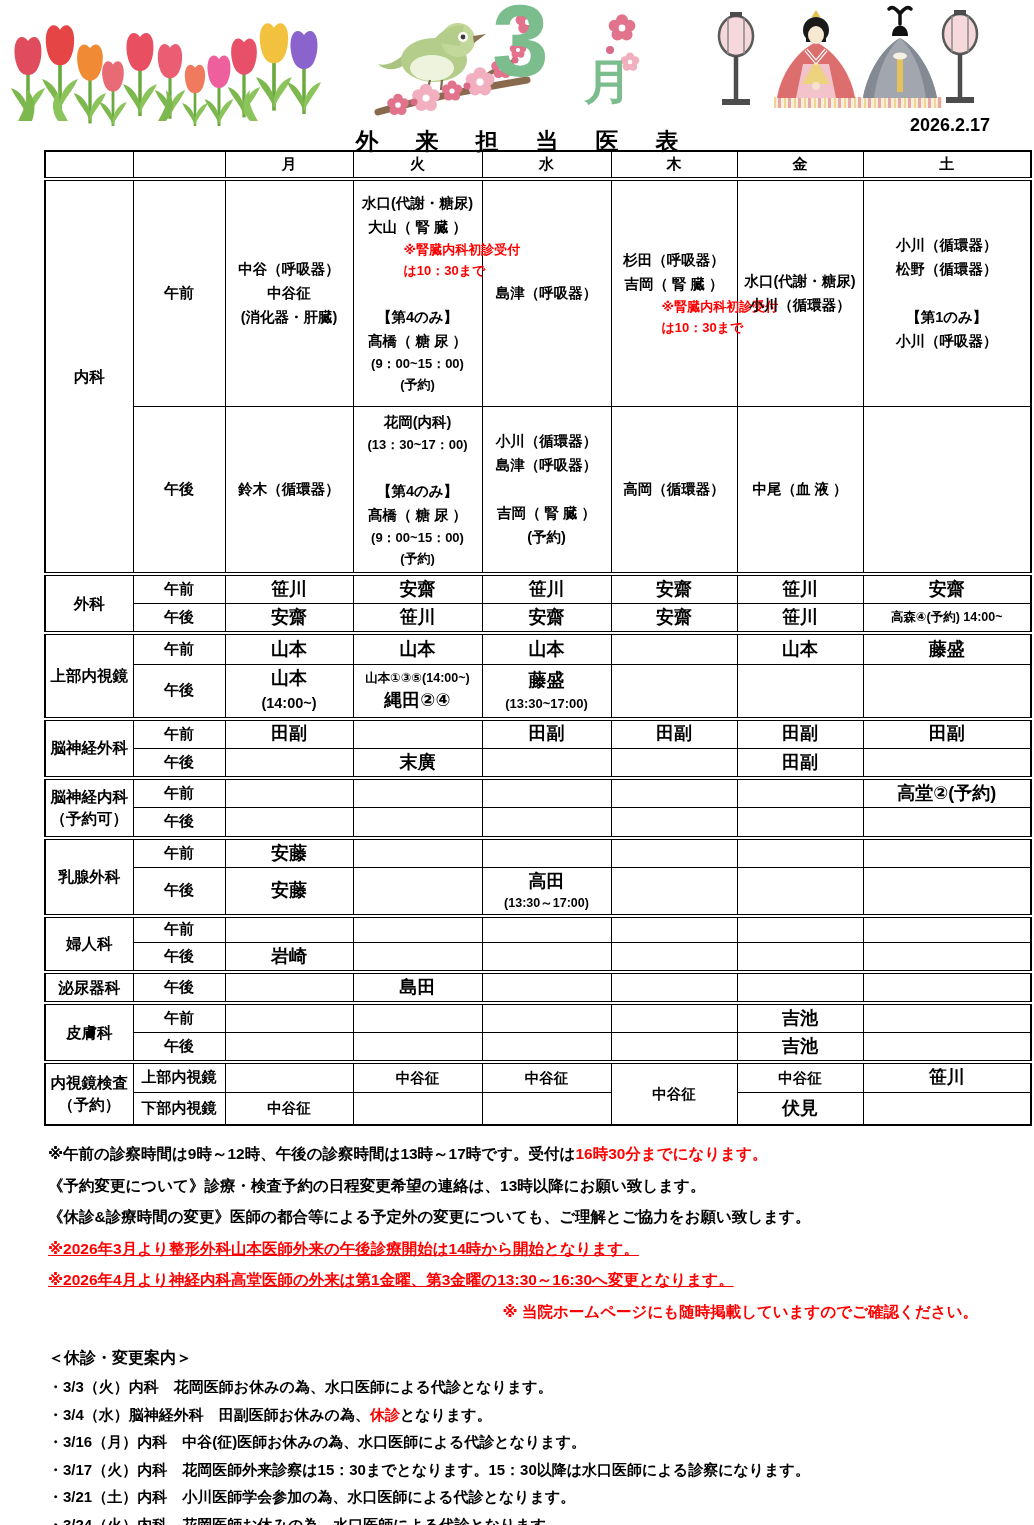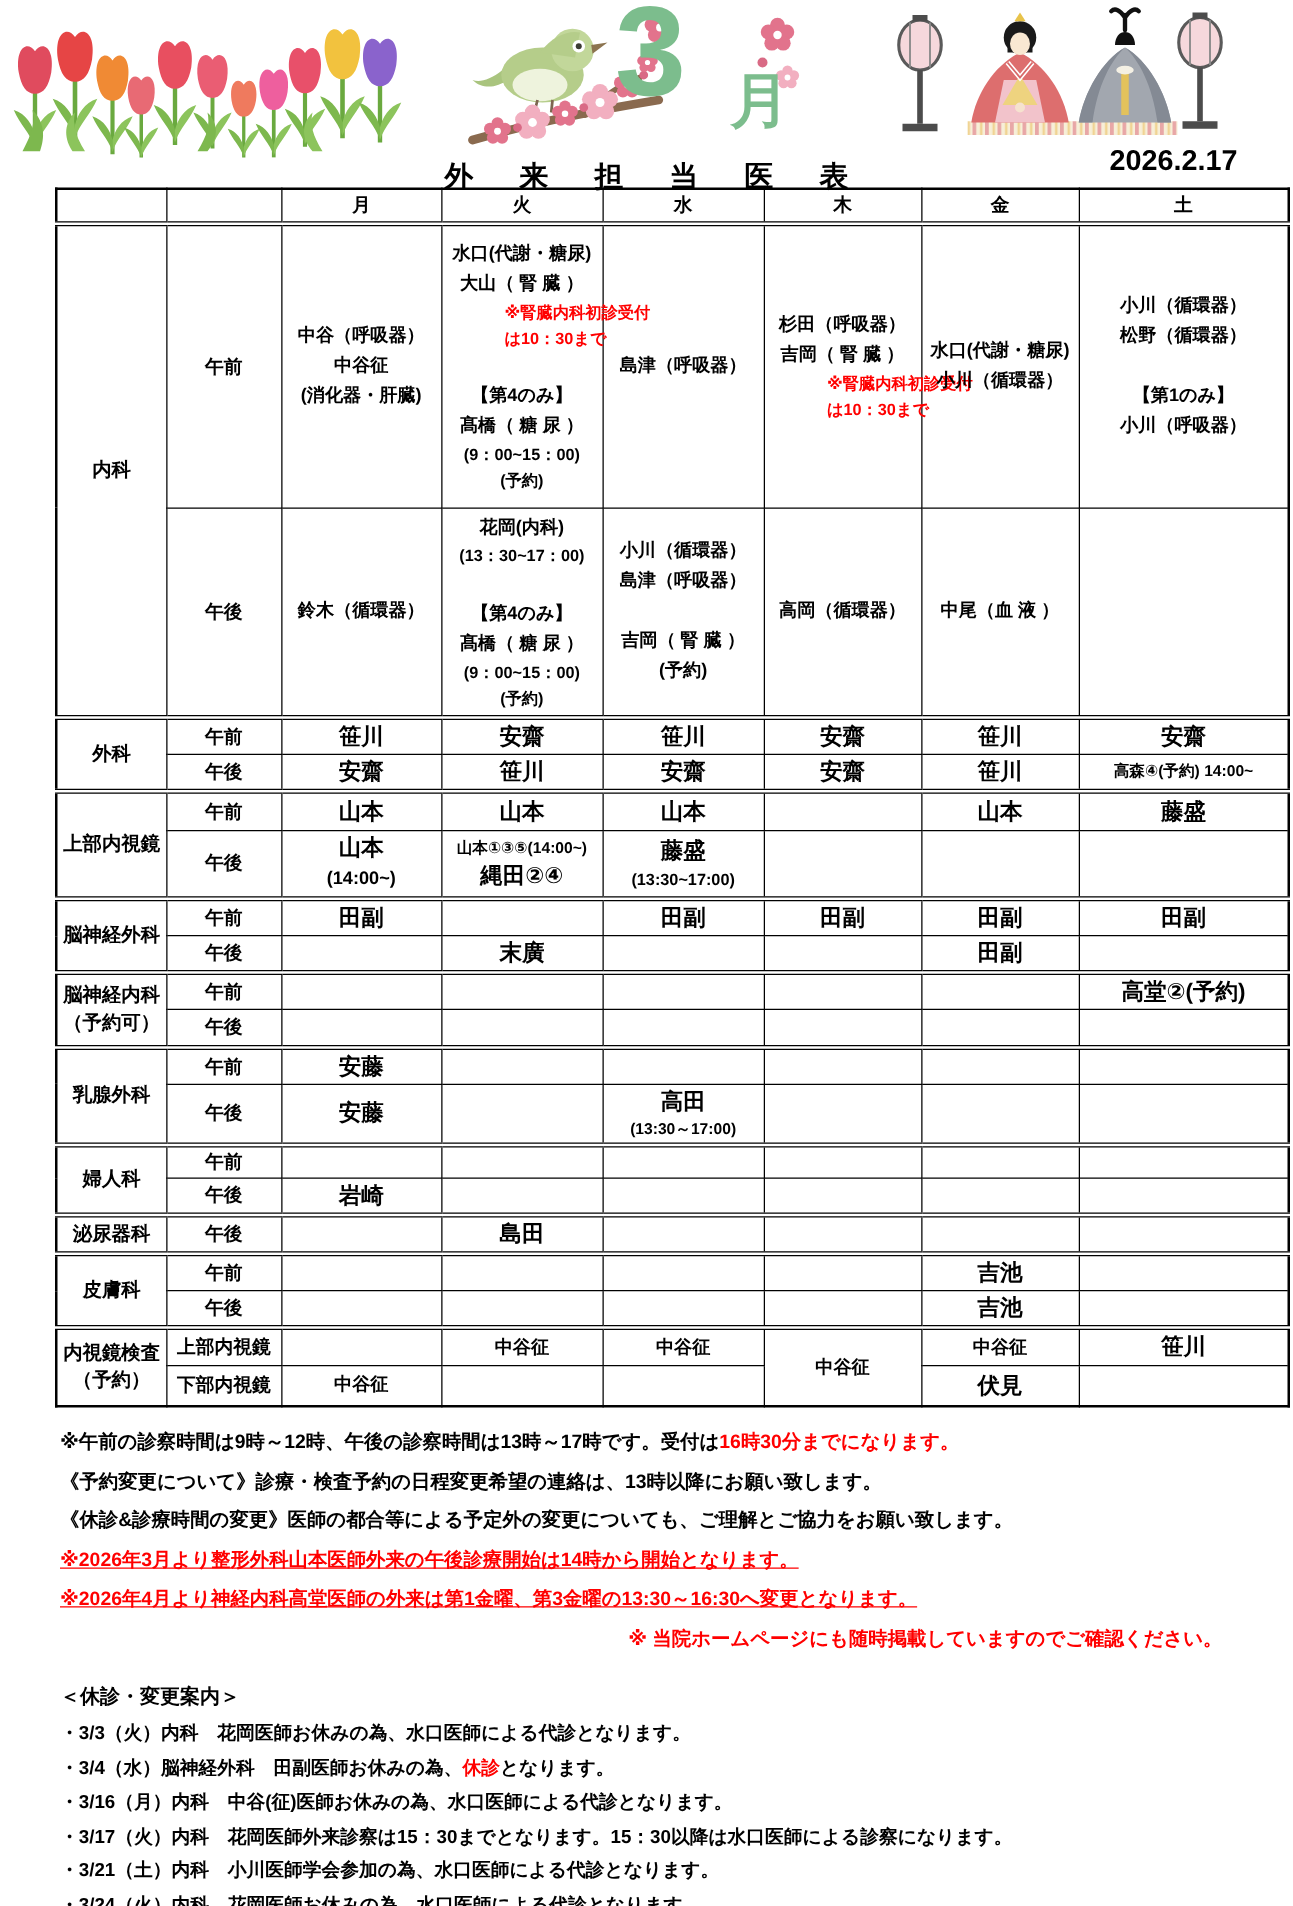--- a/index.html
+++ b/index.html
@@ -19,21 +19,21 @@
   }
   .month-unit {
     position:absolute; left:212px; top:52px; font-size:48px; line-height:1;
     color:var(--month-green,#7cbd8d);
   }
   .hina { position:absolute; left:698px; top:4px; }
   .page-title {
     position:absolute; left:0; width:100%; top:126px; text-align:center;
     font-size:23px; letter-spacing:37px; padding-left:37px; white-space:nowrap;
   }
-  .report-date { position:absolute; right:44px; top:115px; font-size:23px; }
+  .report-date { position:absolute; right:44px; top:115px; font-size:18px; }
 
   table.sched {
     margin-left:44px; border-collapse:collapse; table-layout:fixed; width:986px;
     border:2.5px solid #000;
   }
   .sched th, .sched td { border:1.5px solid #000; padding:1px 2px; text-align:center; vertical-align:middle; }
   .sched thead th { height:28px; font-size:15px; border-bottom:4px double #000; }
   .sched tr.sec-start > td { border-top:4px double #000; }
   td.dept { font-size:15.5px; line-height:22px; }
   td.slot { font-size:15px; }
@@ -340,21 +340,21 @@
           <div class="ln lg">縄田②④</div>
         </td>
         <td class="cell">
           <div class="ln lg">藤盛</div>
           <div class="ln sm">(13:30~17:00)</div>
         </td>
         <td class="cell"></td>
         <td class="cell"></td>
         <td class="cell"></td>
       </tr>
-      <tr class="sec-start" style="height: 29px;">
+      <tr class="sec-start" style="height: 29px; font-family: Liberation Mono, monospace;">
         <td class="dept" rowspan="2">
           <div>脳神経外科</div>
         </td>
         <td class="slot">午前</td>
         <td class="cell">
           <div class="ln lg">田副</div>
         </td>
         <td class="cell"></td>
         <td class="cell">
           <div class="ln lg">田副</div>

